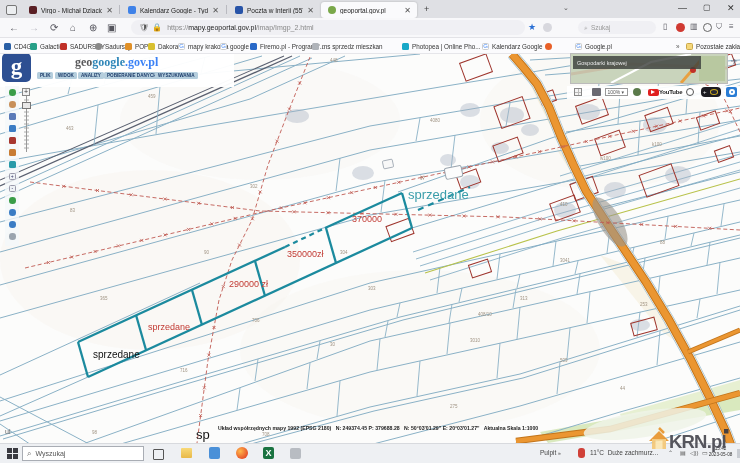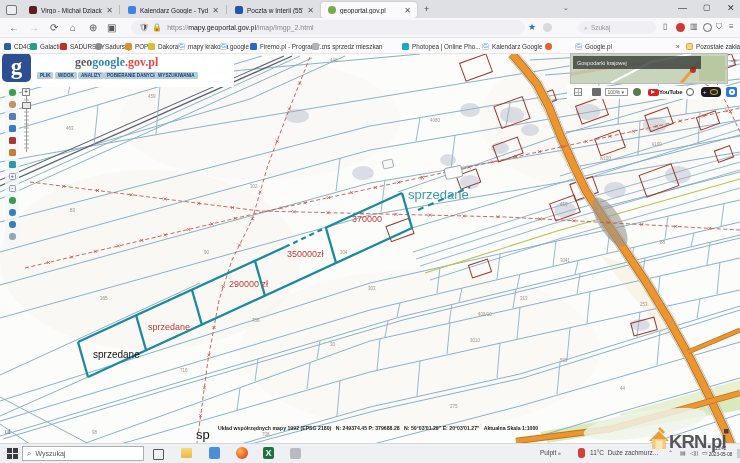--- a/index.html
+++ b/index.html
@@ -311,21 +311,21 @@
 <text x="229" y="287" font-size="9" fill="#c23b34">290000 zł</text>
 <text x="287" y="257" font-size="9" fill="#c23b34">350000zł</text>
 <text x="352" y="222" font-size="9" fill="#c23b34">370000</text>
 <text x="408" y="199" font-size="13" fill="#3a9daa">sprzedane</text>
 </g>
 </g>
 </svg>
 
 <div class="abs" id="gphead"></div>
 <div class="abs" id="gplogo">g</div>
-<div class="abs" id="gptitle"><span style="color:#58585a">geo</span><span style="color:#2e86b8">google</span><span style="color:#ef4444">.gov.pl</span></div>
+<div class="abs" id="gptitle"><span style="color:#58585a">geo</span><span style="color:#2e86b8">google</span><span style="color:#3b82f6">.gov.pl</span></div>
 <div class="gpm" style="left:37px">PLIK</div>
 <div class="gpm" style="left:55px">WIDOK</div>
 <div class="gpm" style="left:78px">ANALIZY</div>
 <div class="gpm" style="left:104px">POBIERANIE DANYCH</div>
 <div class="gpm" style="left:155px">WYSZUKIWANIA</div>
 
 <div class="abs" id="tabbar"></div>
 <div class="abs" style="left:6px;top:5px;width:9px;height:8px;border:1px solid #777;border-radius:2px;background:#eceef0"></div>
 <div class="tab" style="left:22px;width:97px">
     <div class="fav" style="background:#5a1f24"></div>

